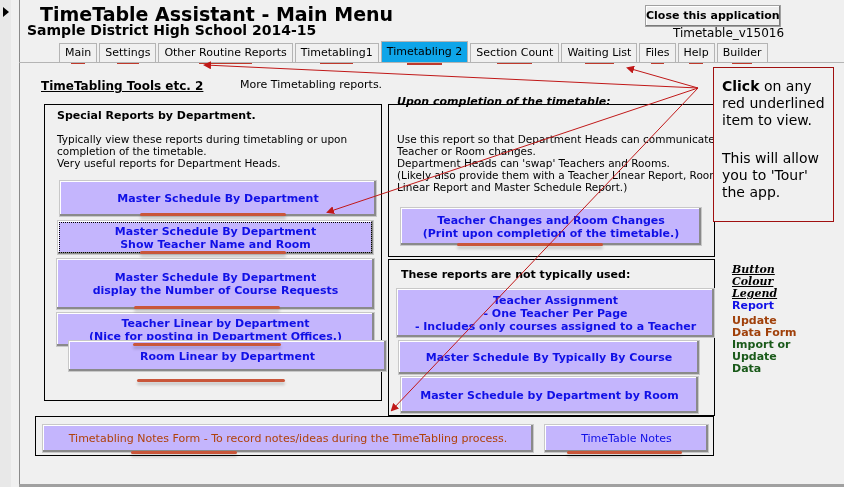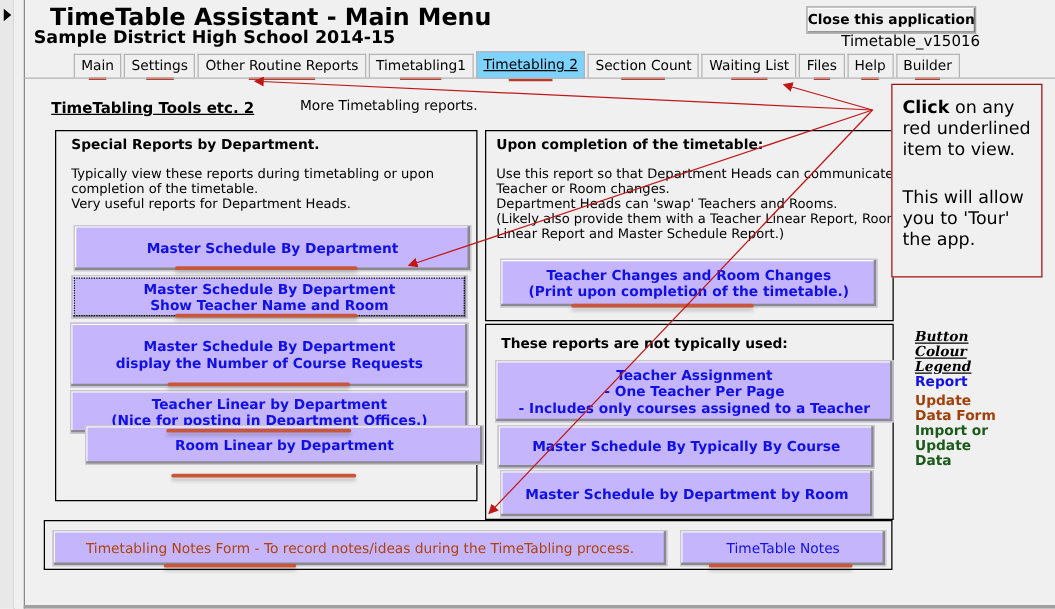--- a/index.html
+++ b/index.html
@@ -21,30 +21,30 @@
   }
   .form-border-left { left: 11px; top: 0; width: 8px; height: 487px; background: #f0f0f0; border-right: 1px solid #8a8a8a; }
   .form-bottom { left: 19px; top: 484px; width: 825px; height: 3px; background: #a0a0a0; }
 
   .title { left: 40px; top: 4px; font-size: 19px; font-weight: bold; line-height: 20px; white-space: nowrap; }
   .subtitle { left: 27px; top: 22px; font-size: 14px; font-weight: bold; line-height: 16px; white-space: nowrap; }
   .close-btn {
     left: 645px; top: 5px; width: 134px; height: 20px;
     background: #efefef; border: 1px solid #a0a0a0;
     box-shadow: inset -1px -1px 0 #7a7a7a, inset 1px 1px 0 #fff;
-    font-weight: bold; font-size: 11px; text-align: center; line-height: 20px;
+    font-weight: bold; font-size: 11px; text-align: left; line-height: 20px;
   }
   .version { left: 673px; top: 26px; font-size: 12px; }
 
   .tabs { left: 26px; top: 42px; height: 20px; display: flex; align-items: center; padding-left: 33px; }
   .tab {
     height: 18px; padding: 0 5px; background: #f0f0f0; border: 1px solid #b4b4b4; border-bottom: none;
     margin-right: 2px; font-size: 11px; line-height: 18px; position: relative; white-space: nowrap;
   }
-  .tab.active { height: 21px; background: #7dd3fc; line-height: 20px; text-decoration: underline; }
+  .tab.active { height: 21px; background: #0ea5e9; line-height: 20px; }
   .tab .ul { position: absolute; left: 30%; bottom: -2px; height: 2px; width: 40%; background: #c0392b; }
   .tab-page { left: 19px; top: 62px; width: 825px; height: 422px; border-top: 1px solid #b4b4b4; }
 
   .shadow-ul { position: absolute; height: 3px; background: #c9563a; border-radius: 2px; box-shadow: 0 3px 3px rgba(0,0,0,.18); }
 
   .section-title { left: 41px; top: 79px; font-weight: bold; font-size: 12px; text-decoration: underline; }
   .section-sub { left: 240px; top: 78px; font-size: 11px; }
 
   .box { border: 1px solid #000; background: #f0f0f0; }
   .box-title { font-weight: bold; font-size: 11px; }
@@ -124,21 +124,21 @@
 </div>
 <div class="abs btn" style="left:56px;top:312px;width:317px;height:33px;">
   <span>Teacher Linear by Department</span>
   <span>(Nice for posting in Department Offices.)</span>
 </div>
 <div class="abs btn" style="left:56px;top:340px;width:317px;height:30px;margin-left:12px;">
   <span>Room Linear by Department</span>
 </div>
 
 <div class="abs box" style="left:388px;top:104px;width:325px;height:151px;"></div>
-<div class="abs box-title" style="left:397px;top:109px;">Upon completion of the timetable:</div>
+<div class="abs box-title" style="left:397px;top:95px;font-style:italic;">Upon completion of the timetable:</div>
 <div class="abs box-text" style="left:397px;top:133px;">
   <div>Use this report so that Department Heads can communicate any</div>
   <div>Teacher or Room changes.</div>
   <div>Department Heads can 'swap' Teachers and Rooms.</div>
   <div>(Likely also provide them with a Teacher Linear Report, Room</div>
   <div>Linear Report and Master Schedule Report.)</div>
 </div>
 <div class="abs btn" style="left:400px;top:207px;width:300px;height:37px;">
   <span>Teacher Changes and Room Changes</span>
   <span>(Print upon completion of the timetable.)</span>

